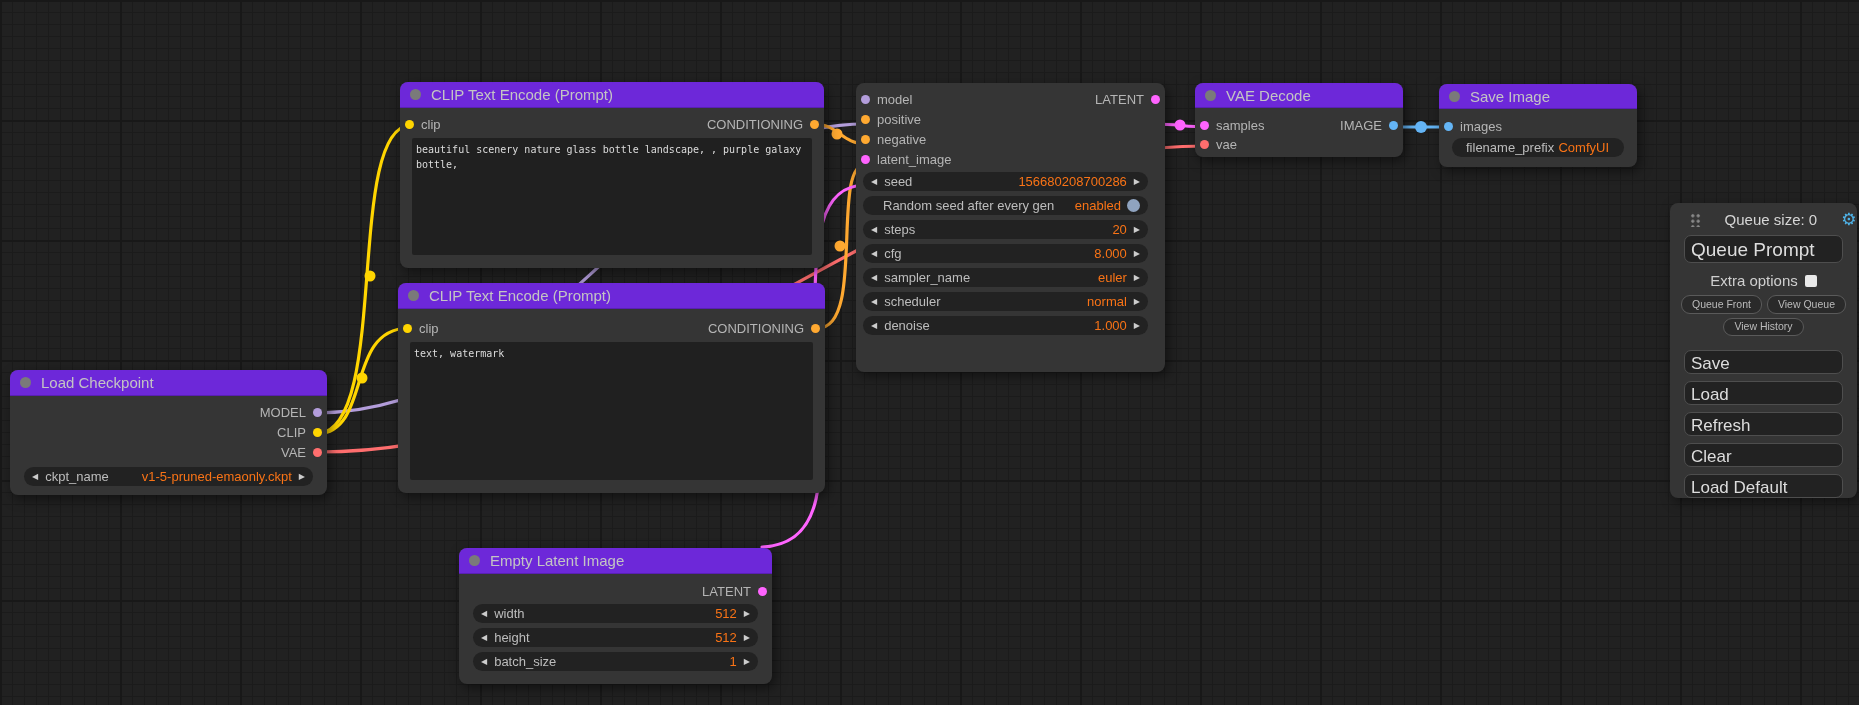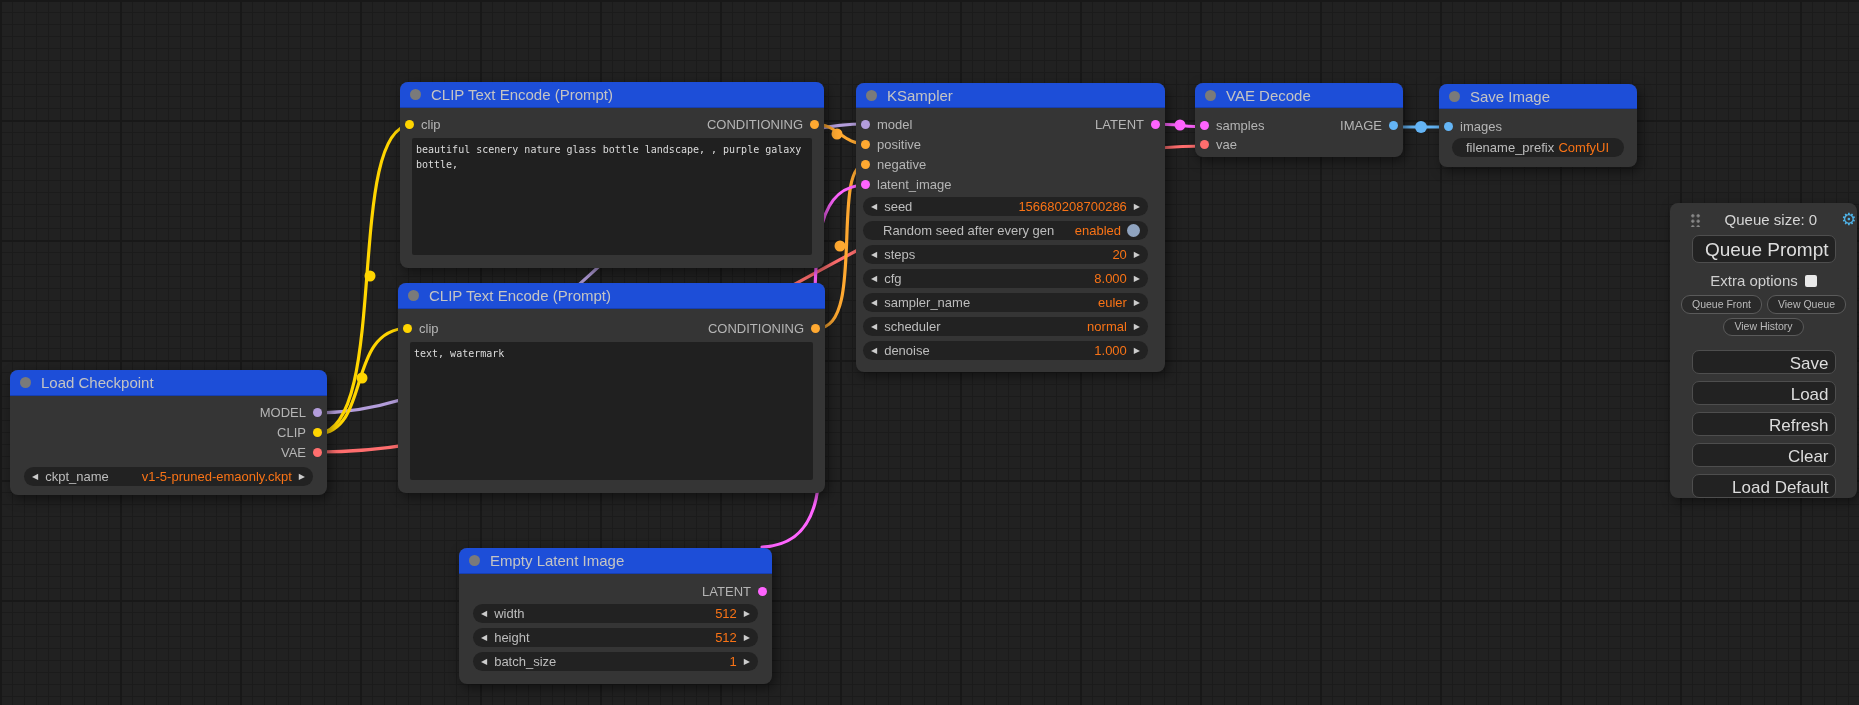--- a/index.html
+++ b/index.html
@@ -10,21 +10,21 @@
       linear-gradient(#181818 2px,transparent 2px),
       linear-gradient(90deg,#181818 2px,transparent 2px),
       linear-gradient(#1b1b1b 1px,transparent 1px),
       linear-gradient(90deg,#1b1b1b 1px,transparent 1px);
     background-size:120px 120px,120px 120px,12px 12px,12px 12px;}
   #wires{position:absolute;left:0;top:0;z-index:1;}
   #wires path{fill:none;stroke-width:3.2px;stroke-linecap:round;}
   .node{position:absolute;z-index:2;background:#353535;border-radius:8px;
     box-shadow:3px 4px 12px rgba(0,0,0,.5);color:#c8c8c8;}
   .ntitle{height:26px;display:flex;align-items:center;padding:0 10px;
-    background:#1d4ed8;border-radius:8px 8px 0 0;font-size:15px;color:#c4c4c4;
+    background:#6d28d9;border-radius:8px 8px 0 0;font-size:15px;color:#c4c4c4;
     border-bottom:1px solid rgba(0,0,0,.18);box-sizing:border-box;}
   .tdot{width:11px;height:11px;border-radius:50%;background:#7a7a7a;margin-right:10px;flex:none;}
   .row{display:flex;align-items:center;height:20px;padding:0 5px;font-size:13px;color:#b5b5b5;}
   .dot{width:9px;height:9px;border-radius:50%;flex:none;background:#888;}
   .in{display:flex;align-items:center;}
   .in .dot{margin-right:7px;}
   .out{display:flex;align-items:center;margin-left:auto;}
   .out .dot{margin-left:7px;}
   .prompt{display:block;background:#202020;border:none;outline:none;resize:none;
     color:#dcdcdc;font-family:"DejaVu Sans Mono",monospace;font-size:10px;line-height:15px;
@@ -40,22 +40,22 @@
   
   #menu{position:absolute;left:1670px;top:203px;width:187px;height:295px;z-index:3;
     background:#353535;border-radius:8px;box-shadow:3px 4px 12px rgba(0,0,0,.5);
     display:flex;flex-direction:column;align-items:center;}
   .mhead{width:100%;display:flex;align-items:center;padding:8px 10px 0;box-sizing:border-box;margin-left:19px;}
   .drag-dots{width:11px;height:15px;flex:none;
     background-image:radial-gradient(circle,#8a8a8a 1.3px,transparent 1.8px);
     background-size:5.5px 5.5px;background-position:0 1px;}
   .qsize{flex:1;text-align:center;font-size:15px;color:#d6d6d6;}
   .gear{flex:none;font-size:17px;line-height:1;}
-  .qbtn{display:block;width:144px;height:24px;background:#222222;border:1px solid #4e4e4e;
-    border-radius:7px;color:#dddddd;font-size:17px;text-align:right;line-height:23px;
+  .qbtn{display:block;width:159px;height:24px;background:#222222;border:1px solid #4e4e4e;
+    border-radius:7px;color:#dddddd;font-size:17px;text-align:left;line-height:23px;
     box-sizing:border-box;margin-top:7px;cursor:pointer;}
   #queue-prompt{height:28px;font-size:19px;line-height:26px;margin-top:7px;}
   .extra-row{display:flex;align-items:center;margin-top:9px;font-size:15px;color:#cfcfcf;}
   .checkbox{width:12px;height:12px;background:#e9e9e9;border-radius:2px;margin-left:7px;}
   .small-row{display:flex;margin-top:6px;gap:5px;}
   .sbtn{background:#2a2a2a;border:1px solid #5a5a5a;border-radius:9px;color:#bbbbbb;
     font-size:10.5px;padding:1.5px 10px;line-height:1.3;cursor:pointer;white-space:nowrap;}
   .gap{height:12px;}
 </style>
 </head>
@@ -177,24 +177,20 @@
       <div class="widget">
         <span class="arr">◀</span>
         <span class="wlabel">batch_size</span>
         <span class="wvalue">1</span>
         <span class="arr">▶</span>
       </div>
     </div>
   </div>
 
   <div class="node ks" style="left:856px;top:83px;width:309px;height:289px;">
-    <div class="ntitle" style="height:25px;">
-      <span class="tdot"></span>
-      <span>KSampler</span>
-    </div>
     <div style="margin-top:6px;">
       <div class="row">
         <span class="in">
             <span class="dot" style="background: rgb(179, 157, 219);"></span>
             <span>model</span>
           </span>
         <span class="out">
             <span>LATENT</span>
             <span class="dot" style="background: rgb(255, 100, 255);"></span>
           </span>

